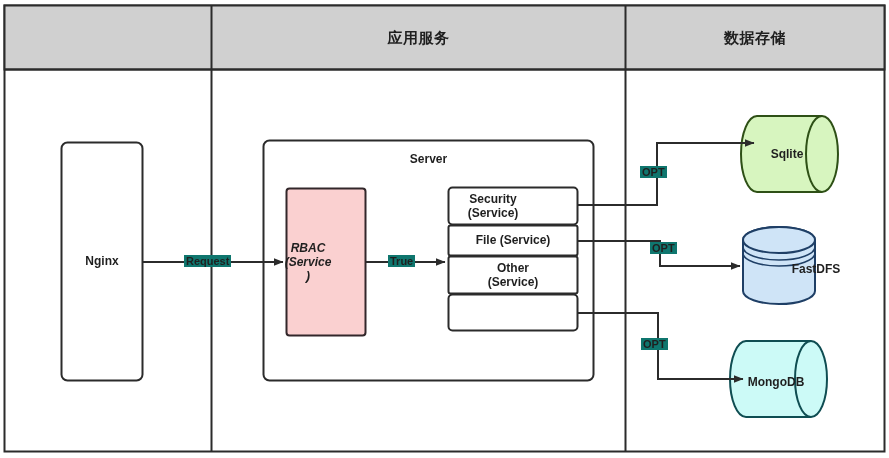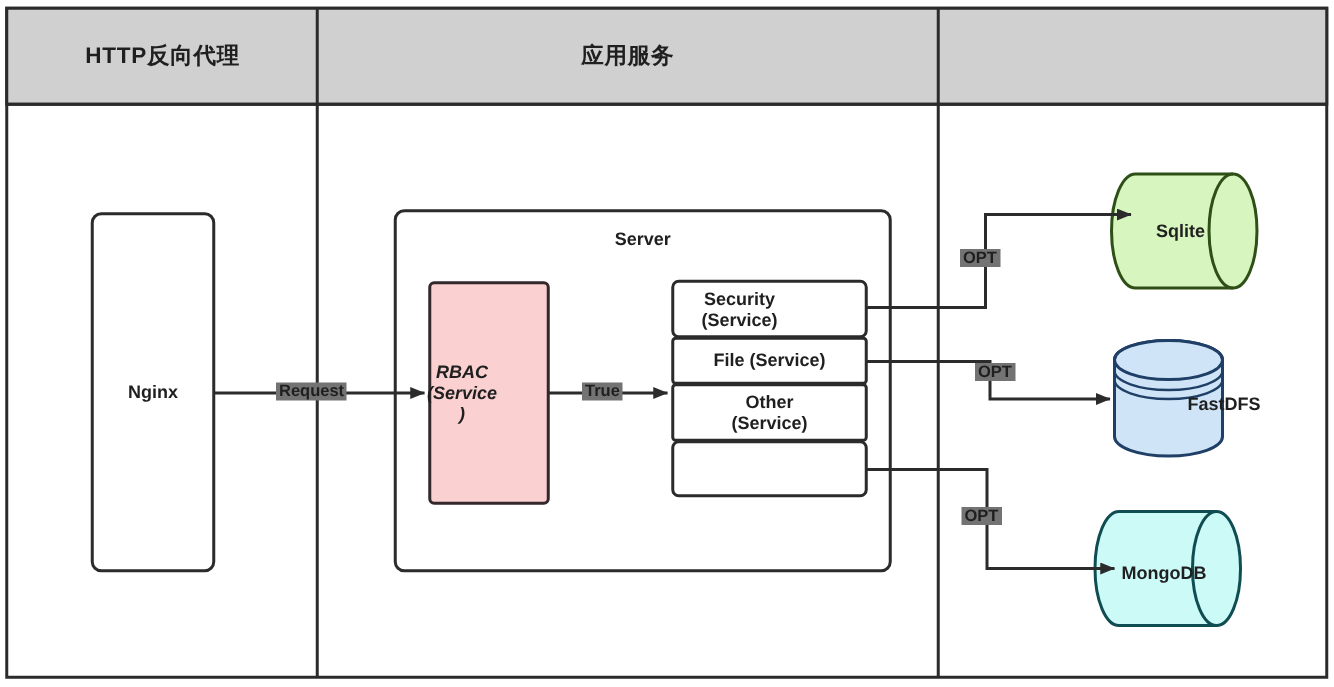--- a/index.html
+++ b/index.html
@@ -35,21 +35,21 @@
     line-height: 1.18;
   }
   .swim-title { font-size: 15px; letter-spacing: 0.5px; }
   .node-title { font-size: 12px; }
   .container-title { font-size: 12px; }
   .edge-label {
     position: absolute;
     font-size: 11px;
     font-weight: bold;
     color: #1f1f1f;
-    background: #737373;
+    background: #0f766e;
     padding: 0 2px;
     white-space: nowrap;
   }
 </style>
 </head>
 <body>
 
 <div id="diagram">
 
   <svg width="889" height="458">
@@ -101,22 +101,22 @@
 
     <path d="M 366,262 L 445,262" fill="none" stroke="#2b2b2b" stroke-width="2" marker-end="url(#arrow)"></path>
 
     <path d="M 578,205 L 657,205 L 657,143 L 754,143" fill="none" stroke="#2b2b2b" stroke-width="2" marker-end="url(#arrow)"></path>
 
     <path d="M 578,241 L 660,241 L 660,266 L 740,266" fill="none" stroke="#2b2b2b" stroke-width="2" marker-end="url(#arrow)"></path>
 
     <path d="M 578,313 L 658,313 L 658,379 L 743,379" fill="none" stroke="#2b2b2b" stroke-width="2" marker-end="url(#arrow)"></path>
   </svg>
 
-  <div class="lbl swim-title" style="left:5px; top:6px; width:207px; height:63px;">HTTP反向代理</div>
   <div class="lbl swim-title" style="left:212px; top:6px; width:413px; height:63px;">应用服务</div>
+  <div class="lbl swim-title" style="left:626px; top:6px; width:258px; height:63px;">数据存储</div>
 
   <div class="lbl node-title" style="left:62px; top:143px; width:80px; height:237px;">Nginx</div>
 
   <div class="lbl container-title" style="left:264px; top:149px; width:329px; height:20px;">Server</div>
 
   <div class="lbl node-title" style="left:269px; top:189px; width:78px; height:146px;font-style:italic;">RBAC
 (Service
 )</div>
 
   <div class="lbl node-title" style="left:429px; top:188px; width:128px; height:36px;">Security

